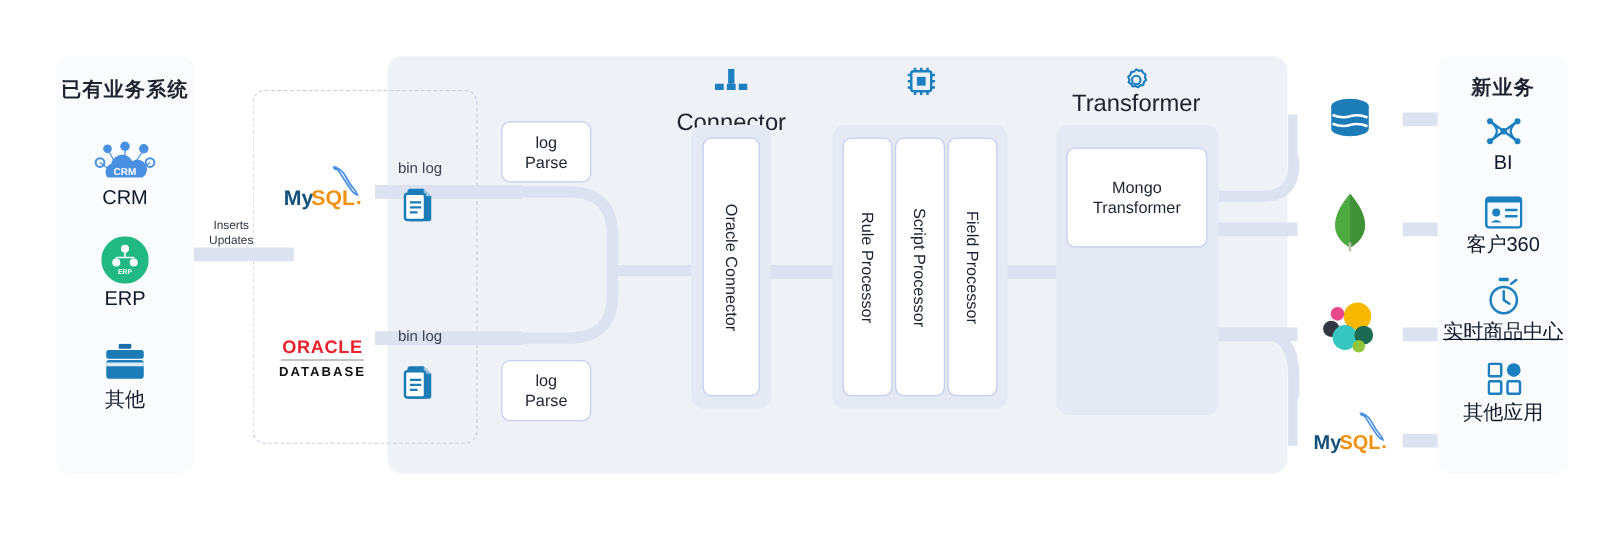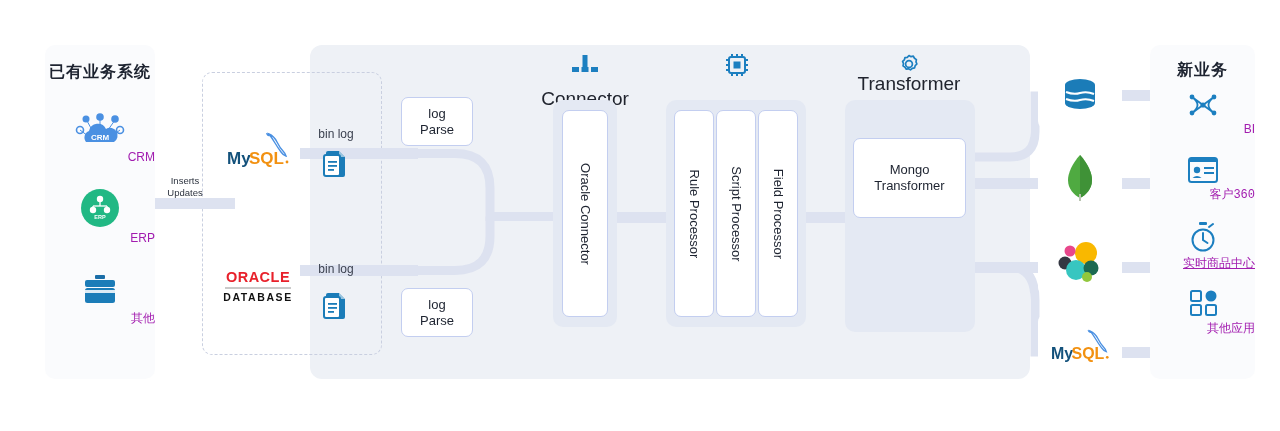--- a/index.html
+++ b/index.html
@@ -45,22 +45,22 @@
   .panel-title {
     position: absolute; text-align: center;
     font-size: 16px; font-weight: bold; color: #1d2330;
     letter-spacing: 1px;
   }
   .section-title {
     position: absolute; text-align: center;
     font-size: 19px; color: #20242e; white-space: nowrap;
   }
   .item-label {
-    position: absolute; text-align: right;
-    font-size: 12px; color: #a21caf; white-space: nowrap;
+    position: absolute; text-align: center;
+    font-size: 16px; color: #0f172a; white-space: nowrap;
   }
   .small-label {
     position: absolute; text-align: center;
     font-size: 12px; color: #3c4250; white-space: nowrap;
   }
   .tiny-label {
     position: absolute; text-align: center;
     font-size: 9.5px; color: #2e3440; line-height: 12px;
   }
   .box-text {
@@ -264,21 +264,21 @@
   </div>
 
   <div style="position:absolute; left:898px; top:54px; width:22px; height:22px;">
     <svg width="22" height="22" viewBox="0 0 22 22">
       <path d="M11 1.5 l2 1.2 l2.3 -.5 l1.2 2 l1.9 1.4 l-.4 2.3 l.9 2.1 l-1.7 1.6 l-.6 2.3 l-2.3 .4 l-1.8 1.5 l-2.1 -1 l-2.3 .4 l-1.1 -2 l-2 -1.3 l.5 -2.3 l-.9 -2.2 l1.7 -1.5 l.7 -2.3 l2.3 -.3 z" fill="none" stroke="#1c7fc0" stroke-width="1.7" stroke-linejoin="round"></path>
       <circle cx="11" cy="10" r="3.4" fill="none" stroke="#1c7fc0" stroke-width="1.7"></circle>
     </svg>
   </div>
   <div class="section-title" style="left:829px; top:73px; width:160px;">Transformer</div>
   <div class="group-box" style="left:845px; top:100px; width:130px; height:232px;"></div>
-  <div class="white-box" style="left:853px; top:118px; width:113px; height:80px;margin-top:20px;">
+  <div class="white-box" style="left:853px; top:118px; width:113px; height:80px;">
     <div class="box-text">Mongo
 Transformer</div>
   </div>
 
   <div class="logo-card" style="left:1038px; top:62px; width:84px; height:68px;">
     <svg width="40" height="38" viewBox="0 0 40 38">
       <ellipse cx="20" cy="8" rx="15" ry="6" fill="#1b7cb8"></ellipse>
       <path d="M5 8 v18 a15 6 0 0 0 30 0 v-18 z" fill="#1b7cb8"></path>
       <path d="M6 15 q8 3 14 1 q7 -2 14 1" stroke="#fff" stroke-width="2" fill="none"></path>
       <path d="M6 22 q8 3 14 1 q7 -2 14 1" stroke="#fff" stroke-width="2" fill="none"></path>
@@ -337,21 +337,21 @@
   <div style="position:absolute; left:1188px; top:157px; width:30px; height:26px;">
     <svg width="30" height="26" viewBox="0 0 30 26">
       <rect x="1" y="1" width="28" height="24" rx="2.5" fill="none" stroke="#1c7fc0" stroke-width="2"></rect>
       <rect x="1" y="1" width="28" height="4" fill="#1c7fc0"></rect>
       <circle cx="9" cy="13" r="3.2" fill="#1c7fc0"></circle>
       <path d="M4.5 21 q4.5 -4 9 0 z" fill="#1c7fc0"></path>
       <rect x="16" y="10" width="10" height="2" fill="#1c7fc0"></rect>
       <rect x="16" y="15" width="10" height="2" fill="#1c7fc0"></rect>
     </svg>
   </div>
-  <div class="item-label" style="left:1150px; top:186px; width:105px;font-family:Liberation Mono, monospace;">客户360</div>
+  <div class="item-label" style="left:1150px; top:186px; width:105px;">客户360</div>
 
   <div style="position:absolute; left:1189px; top:222px; width:28px; height:30px;">
     <svg width="28" height="30" viewBox="0 0 28 30">
       <rect x="10" y="0" width="8" height="3" rx="1" fill="#1c7fc0"></rect>
       <path d="M20 5 l4 -3" stroke="#1c7fc0" stroke-width="2" stroke-linecap="round"></path>
       <circle cx="14" cy="18" r="10.5" fill="none" stroke="#1c7fc0" stroke-width="2"></circle>
       <path d="M14 11 v7 l4.5 3" stroke="#1c7fc0" stroke-width="2" fill="none" stroke-linecap="round"></path>
     </svg>
   </div>
   <div class="item-label" style="left:1150px; top:255px; width:105px;text-decoration:underline;">实时商品中心</div>

